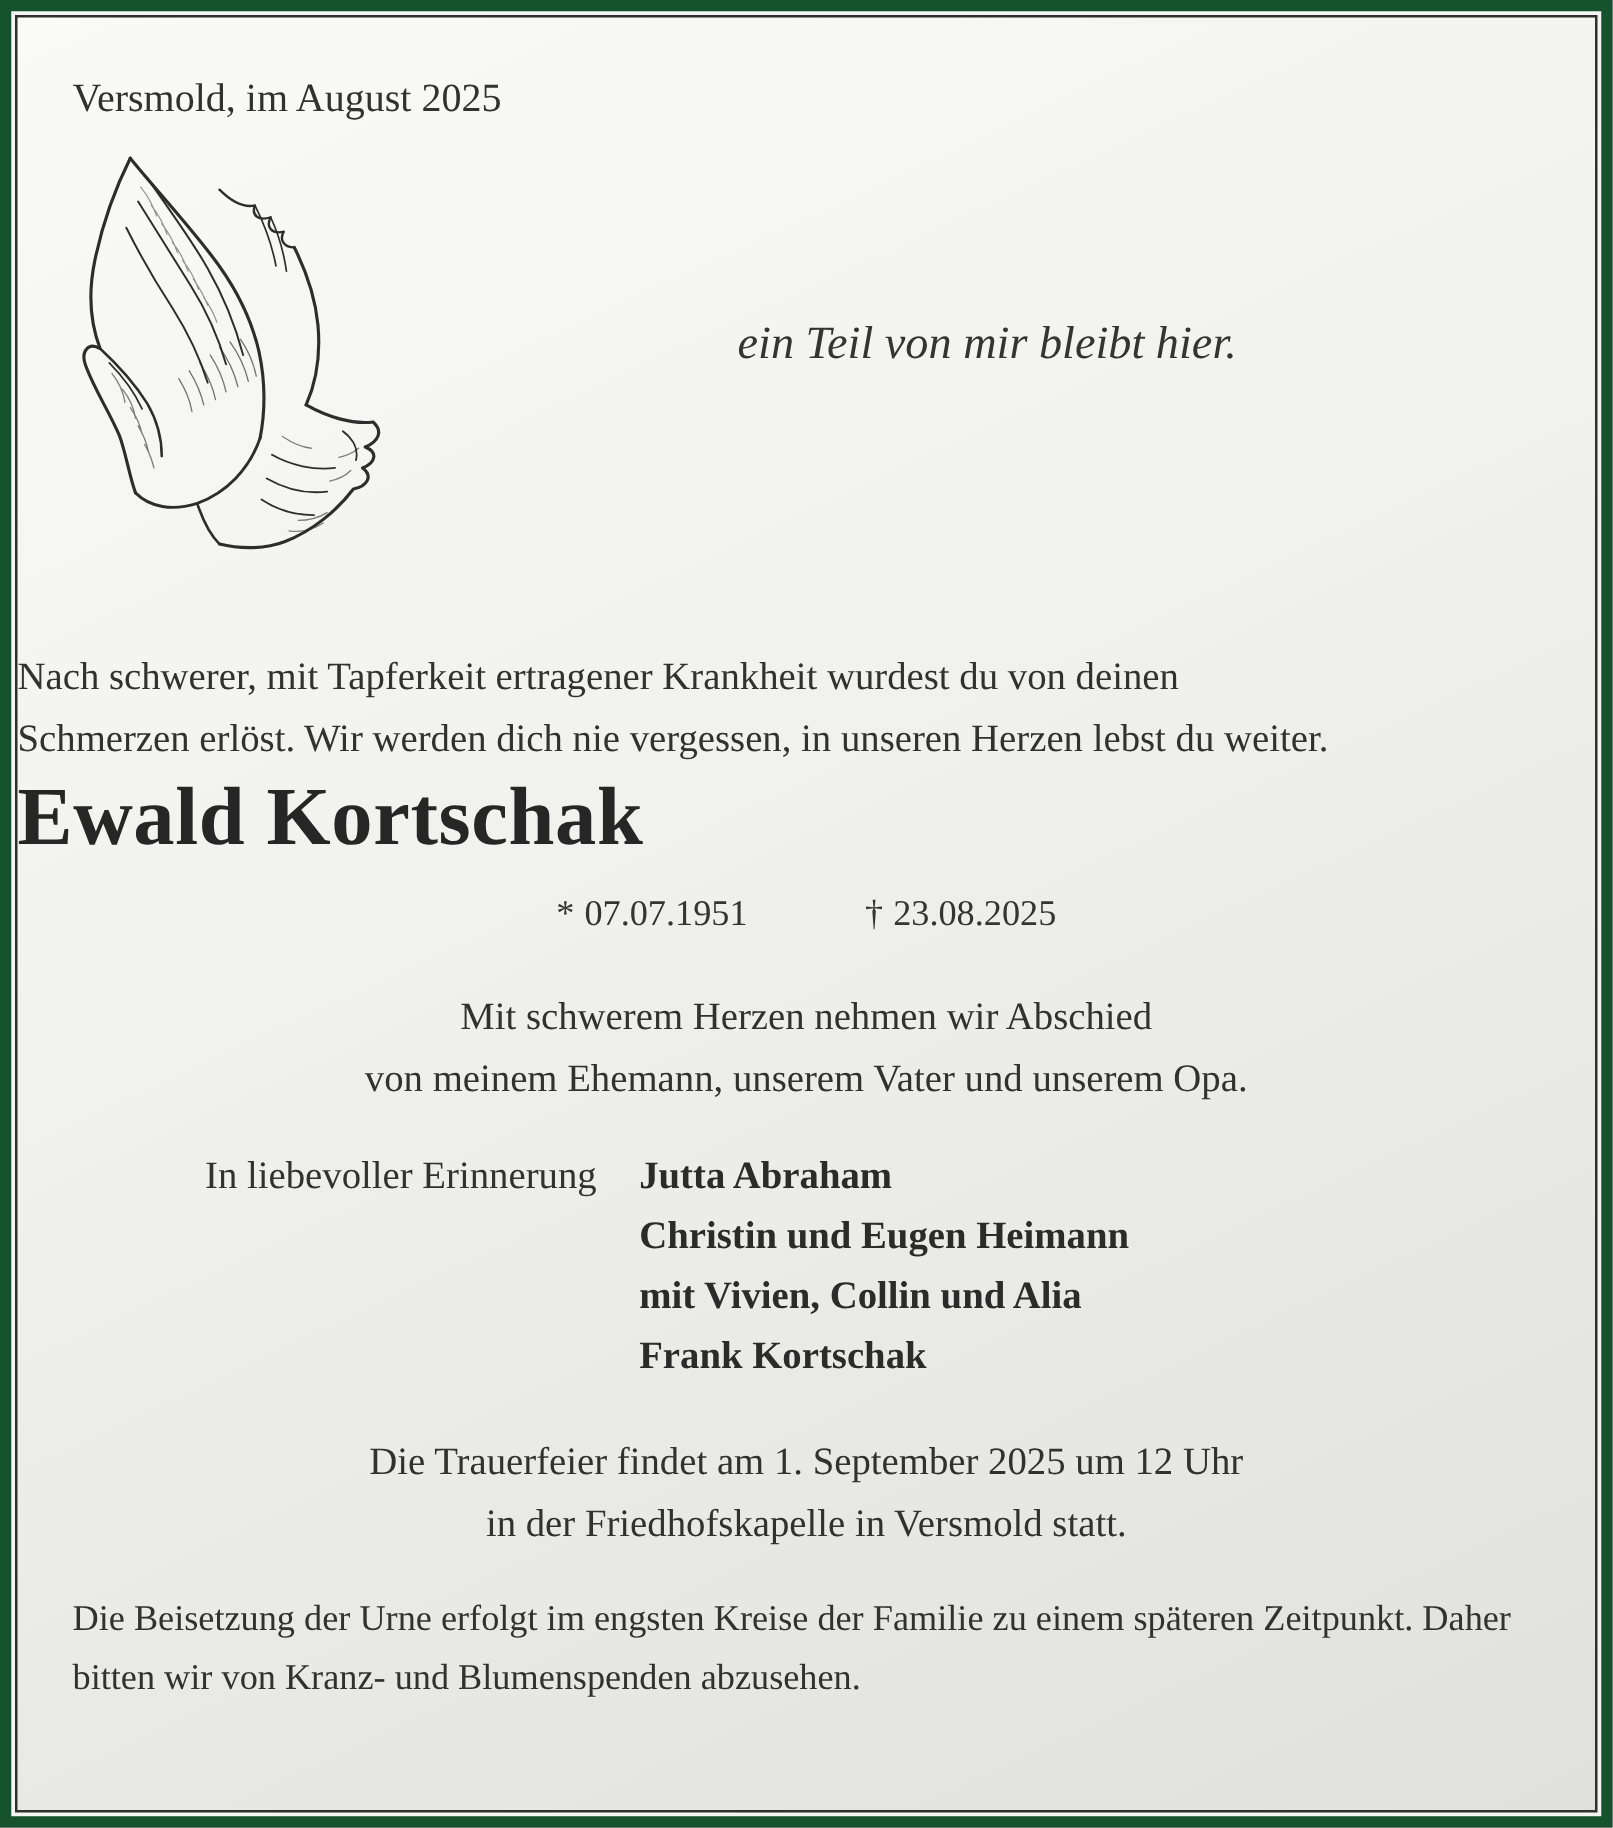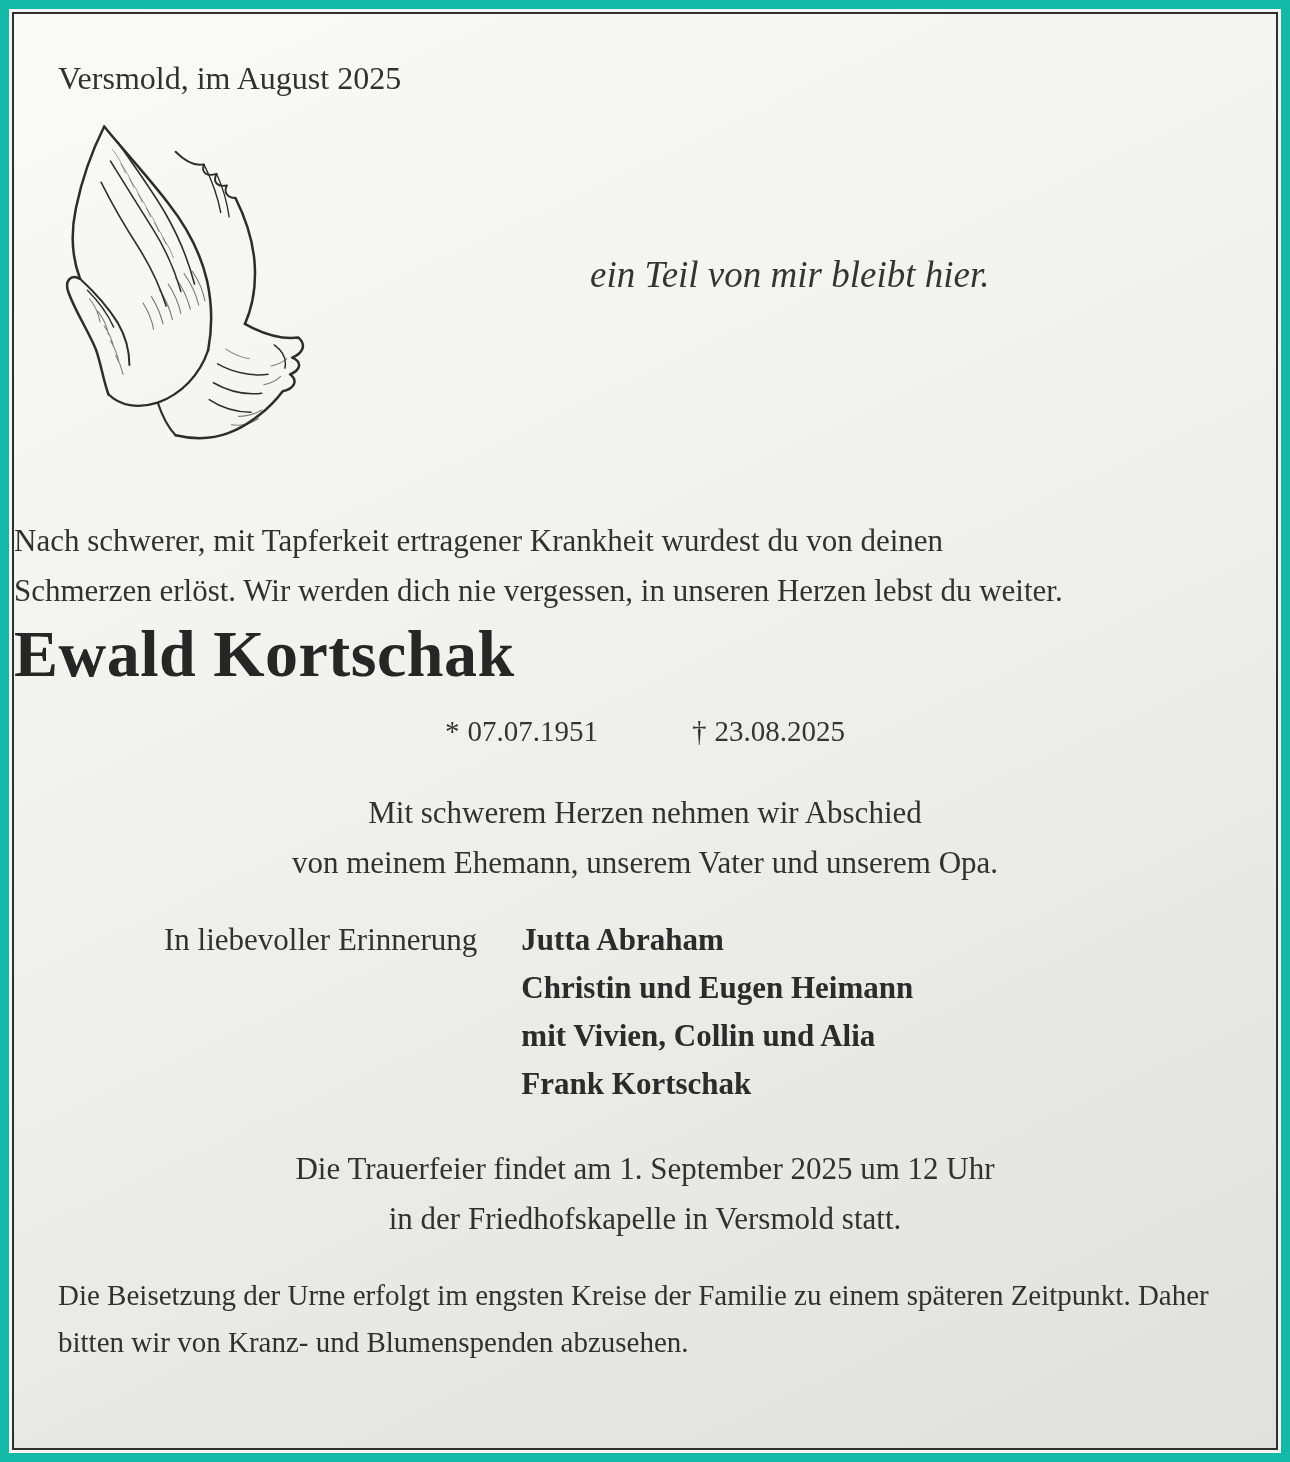--- a/index.html
+++ b/index.html
@@ -1,19 +1,19 @@
 <!DOCTYPE html>
 <html lang="de"><head>
 <meta charset="utf-8">
 <style>
   * { margin:0; padding:0; box-sizing:border-box; }
   html,body { background:#2b2b2b; }
   .page {
     width:1290px; height:1462px;
-    background:#14b8a6; padding:9px;
+    background:#14532d; padding:9px;
   }
   .pin {
     width:100%; height:100%;
     background:#f5f5f4; padding:3px;
   }
   .inner {
     width:100%; height:100%;
     border:2px solid #2f2f2f;
     background:linear-gradient(155deg,#fafaf9 0%,#f1f1f0 42%,#e0e0df 100%);
     overflow:hidden;
@@ -45,21 +45,21 @@
     font-size:29px; line-height:38px; color:#343434;
   }
   .dates .sym { margin-right:8px; }
   .farewell {
     margin-top:38px; text-align:center;
     font-size:31px; line-height:50px;
   }
   .mourners {
     margin-top:28px;
     display:flex; align-items:flex-start;
-    padding-left:150px; gap:44px;
+    padding-left:150px; gap:34px;
     font-size:31px; line-height:48px;
   }
   .mourners .names { font-weight:bold; color:#2b2b2b; }
   .service {
     margin-top:36px; text-align:center;
     font-size:31px; line-height:50px;
   }
   .note {
     margin-top:28px; padding:0 58px 0 44px;
     font-size:29px; line-height:47px;

